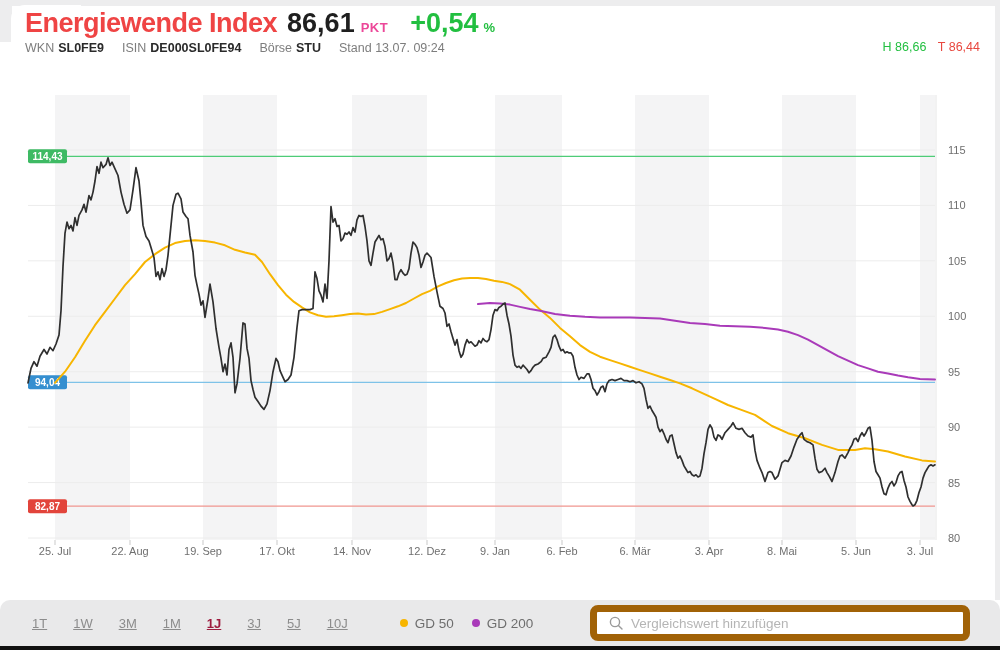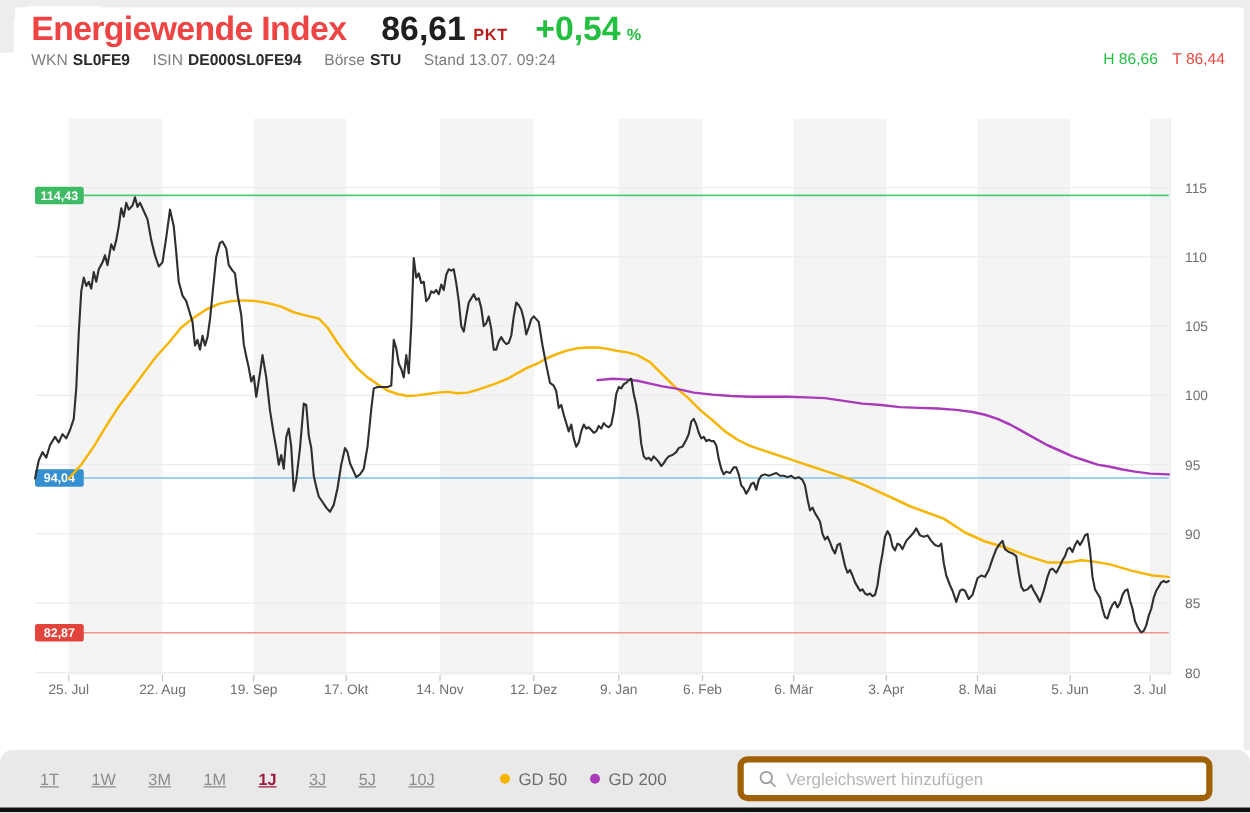--- a/index.html
+++ b/index.html
@@ -7,22 +7,22 @@
   .page { position:relative; width:1000px; height:650px; background:#fff;
           font-family:"Liberation Sans", sans-serif; overflow:hidden; }
   .edge-top { position:absolute; top:0; left:0; width:1000px; height:6px; background:#ededee; }
   .edge-left { position:absolute; top:0; left:0; width:12px; height:42px; background:#ededee; }
   .edge-right { position:absolute; top:0; right:0; width:5px; height:600px; background:#ededee; }
   .card-corner { position:absolute; top:5px; left:11px; width:70px; height:45px; background:#fff; border-radius:14px 0 0 0; }
 
   .header { position:absolute; top:8px; left:25px; right:20px; height:70px; }
   .title-row { display:flex; align-items:baseline; }
   .page-title { font-size:27px; font-weight:bold; color:#ef4444; letter-spacing:-0.5px; }
-  .quote-value { font-size:27px; font-weight:bold; color:#1f1f1f; margin-left:28px; }
-  .quote-unit { font-size:13px; font-weight:bold; color:#b91c1c; margin-left:6px; letter-spacing:0.5px; }
+  .quote-value { font-size:27px; font-weight:bold; color:#1f1f1f; margin-left:10px; }
+  .quote-unit { font-size:13px; font-weight:bold; color:#ec4899; margin-left:6px; letter-spacing:0.5px; }
   .quote-change { font-size:27px; font-weight:bold; color:#22bf40; margin-left:22px; }
   .quote-change-unit { font-size:13px; font-weight:bold; color:#22bf40; margin-left:5px; }
   .meta-row { display:flex; align-items:center; margin-top:2px; font-size:12.5px; color:#7d7d7d; }
   .meta-row b { color:#2a2a2a; font-weight:bold; margin-left:4px; }
   .meta-item { margin-right:18px; }
   .hl-block { position:absolute; right:0px; top:32px; font-size:12.5px; font-weight:normal; }
   .hl-high { color:#22bf40; }
   .hl-low { color:#e8483f; margin-left:8px; }
 
   .chart-wrap { position:absolute; top:85px; left:0; width:1000px; height:515px; }
@@ -31,21 +31,21 @@
   .footer { position:absolute; top:600px; left:0; width:1000px; height:46px;
             background:#e9e9ea; border-radius:10px 10px 0 0; display:flex; align-items:center; }
   .ranges { display:flex; align-items:center; gap:26px; padding-left:32px; }
   .range-btn { font-size:13px; color:#8c8c8c; cursor:pointer; background:none; border:none;
                font-family:"Liberation Sans", sans-serif;text-decoration:underline; }
   .range-btn.active { color:#9d1b3e; font-weight:bold; }
   .legend { display:flex; align-items:center; gap:18px; margin-left:52px; }
   .legend-item { display:flex; align-items:center; font-size:13.5px; color:#6e6e6e; cursor:pointer; }
   .legend-dot { width:8px; height:8px; border-radius:50%; margin-right:7px; display:inline-block; }
   .search-box { position:absolute; left:590px; top:5px; width:380px; height:36px; background:#fff;
-                border:5px solid #a16207; border-radius:8px; display:flex; align-items:center; padding:0 12px; }
+                border:7px solid #a16207; border-radius:8px; display:flex; align-items:center; padding:0 12px; }
   .search-box input { border:none; outline:none; flex:1; font-size:13.5px; color:#444;
                       font-family:"Liberation Sans", sans-serif; margin-left:8px; background:transparent; }
   .search-box input::placeholder { color:#b5b5b5; }
   .bottom-bar { position:absolute; bottom:0; left:0; width:1000px; height:4px; background:#101010; }
 </style>
 </head>
 <body>
 
 <div class="page">
   <div class="edge-top"></div>

